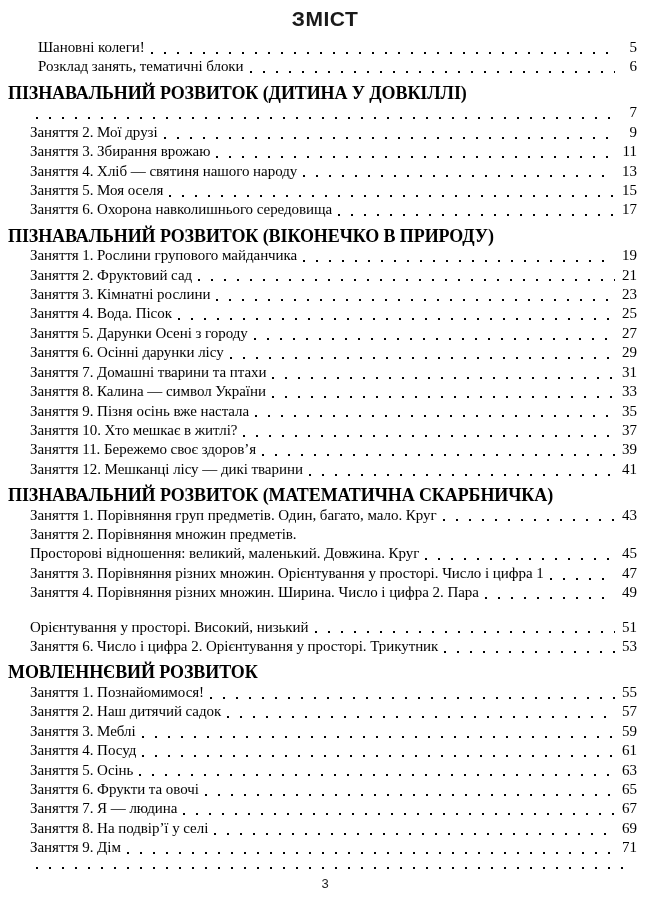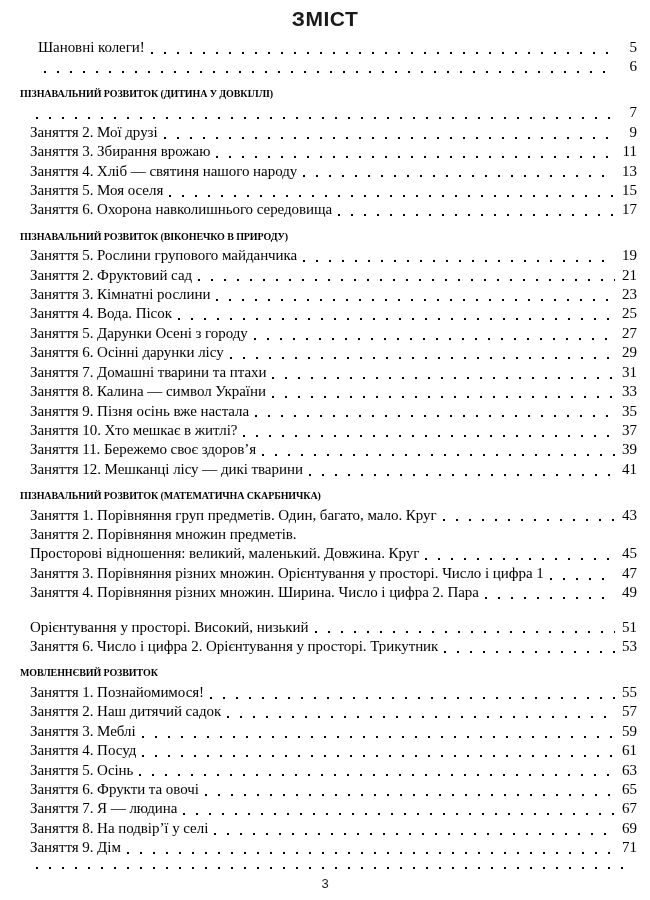--- a/index.html
+++ b/index.html
@@ -45,23 +45,23 @@
     width: 650px;
   }
 
   .section {
     display: block;
   }
 
   .section-heading {
     font-family: "Liberation Serif", "DejaVu Serif", serif;
     font-weight: bold;
-    font-size: 10px;
+    font-size: 18px;
     line-height: 19.5px;
-    padding-left: 20px;
+    padding-left: 8px;
     margin-top: 7px;
     white-space: nowrap;
     letter-spacing: -0.1px;
   }
 
   .entry {
     display: flex;
     align-items: flex-end;
     font-size: 15px;
     line-height: 19.4px;
@@ -132,20 +132,21 @@
   <div class="doc-title">ЗМІСТ</div>
 
   <div class="toc">
     <div class="section" id="preamble-host">
         <div class="entry preamble">
           <span class="entry-text">Шановні колеги!</span>
           <span class="leader"></span>
           <span class="entry-page">5</span>
         </div>
         <div class="entry preamble">
+          <span class="entry-text">Розклад занять, тематичні блоки</span>
           <span class="leader"></span>
           <span class="entry-page">6</span>
         </div>
       </div>
     <div id="sections-host">
         <div class="section">
           <div class="section-heading">ПІЗНАВАЛЬНИЙ РОЗВИТОК (ДИТИНА У ДОВКІЛЛІ)</div>
           <div class="entry">
             <span class="leader"></span>
             <span class="entry-page">7</span>
@@ -172,21 +173,21 @@
           </div>
           <div class="entry">
             <span class="entry-text">Заняття 6. Охорона навколишнього середовища</span>
             <span class="leader"></span>
             <span class="entry-page">17</span>
           </div>
         </div>
         <div class="section">
           <div class="section-heading">ПІЗНАВАЛЬНИЙ РОЗВИТОК (ВІКОНЕЧКО В ПРИРОДУ)</div>
           <div class="entry">
-            <span class="entry-text">Заняття 5. Рослини групового майданчика</span>
+            <span class="entry-text">Заняття 1. Рослини групового майданчика</span>
             <span class="leader"></span>
             <span class="entry-page">19</span>
           </div>
           <div class="entry">
             <span class="entry-text">Заняття 2. Фруктовий сад</span>
             <span class="leader"></span>
             <span class="entry-page">21</span>
           </div>
           <div class="entry">
             <span class="entry-text">Заняття 3. Кімнатні рослини</span>

